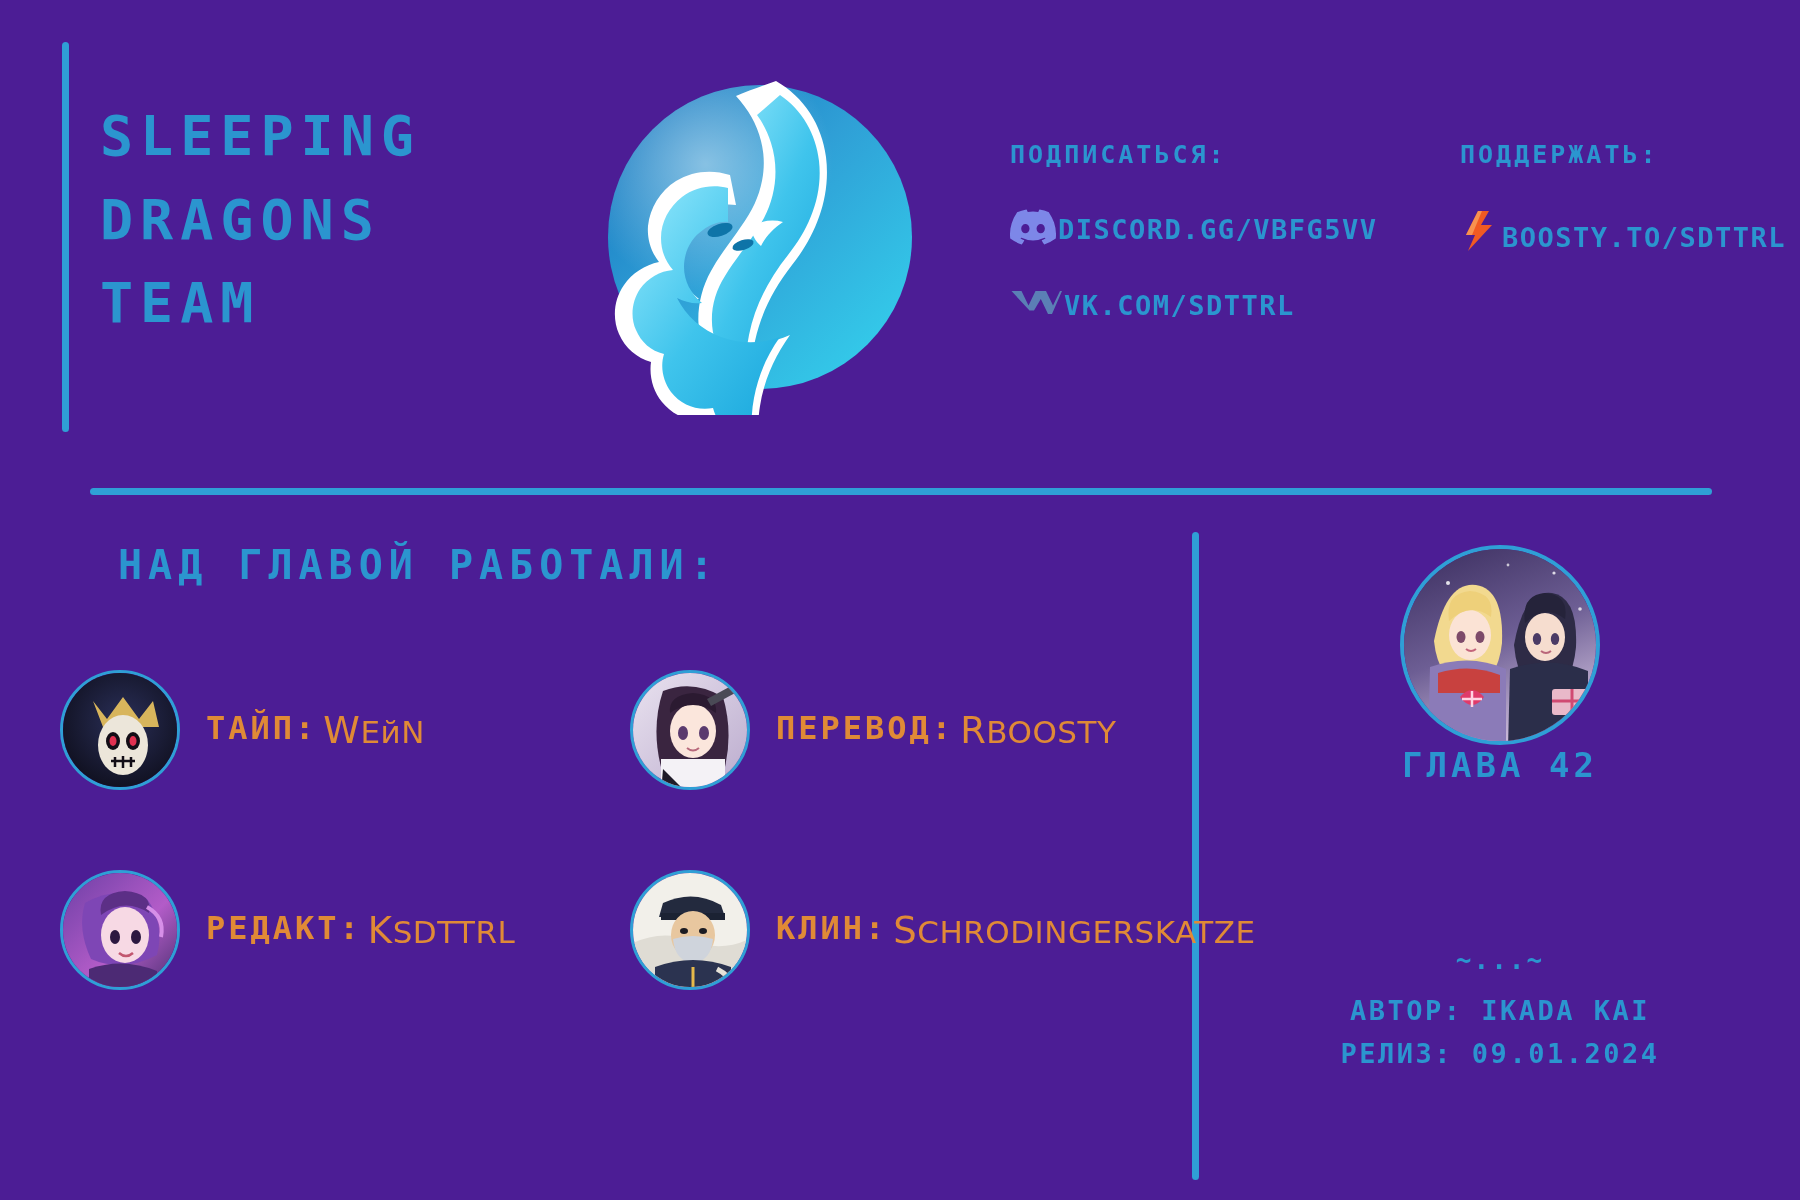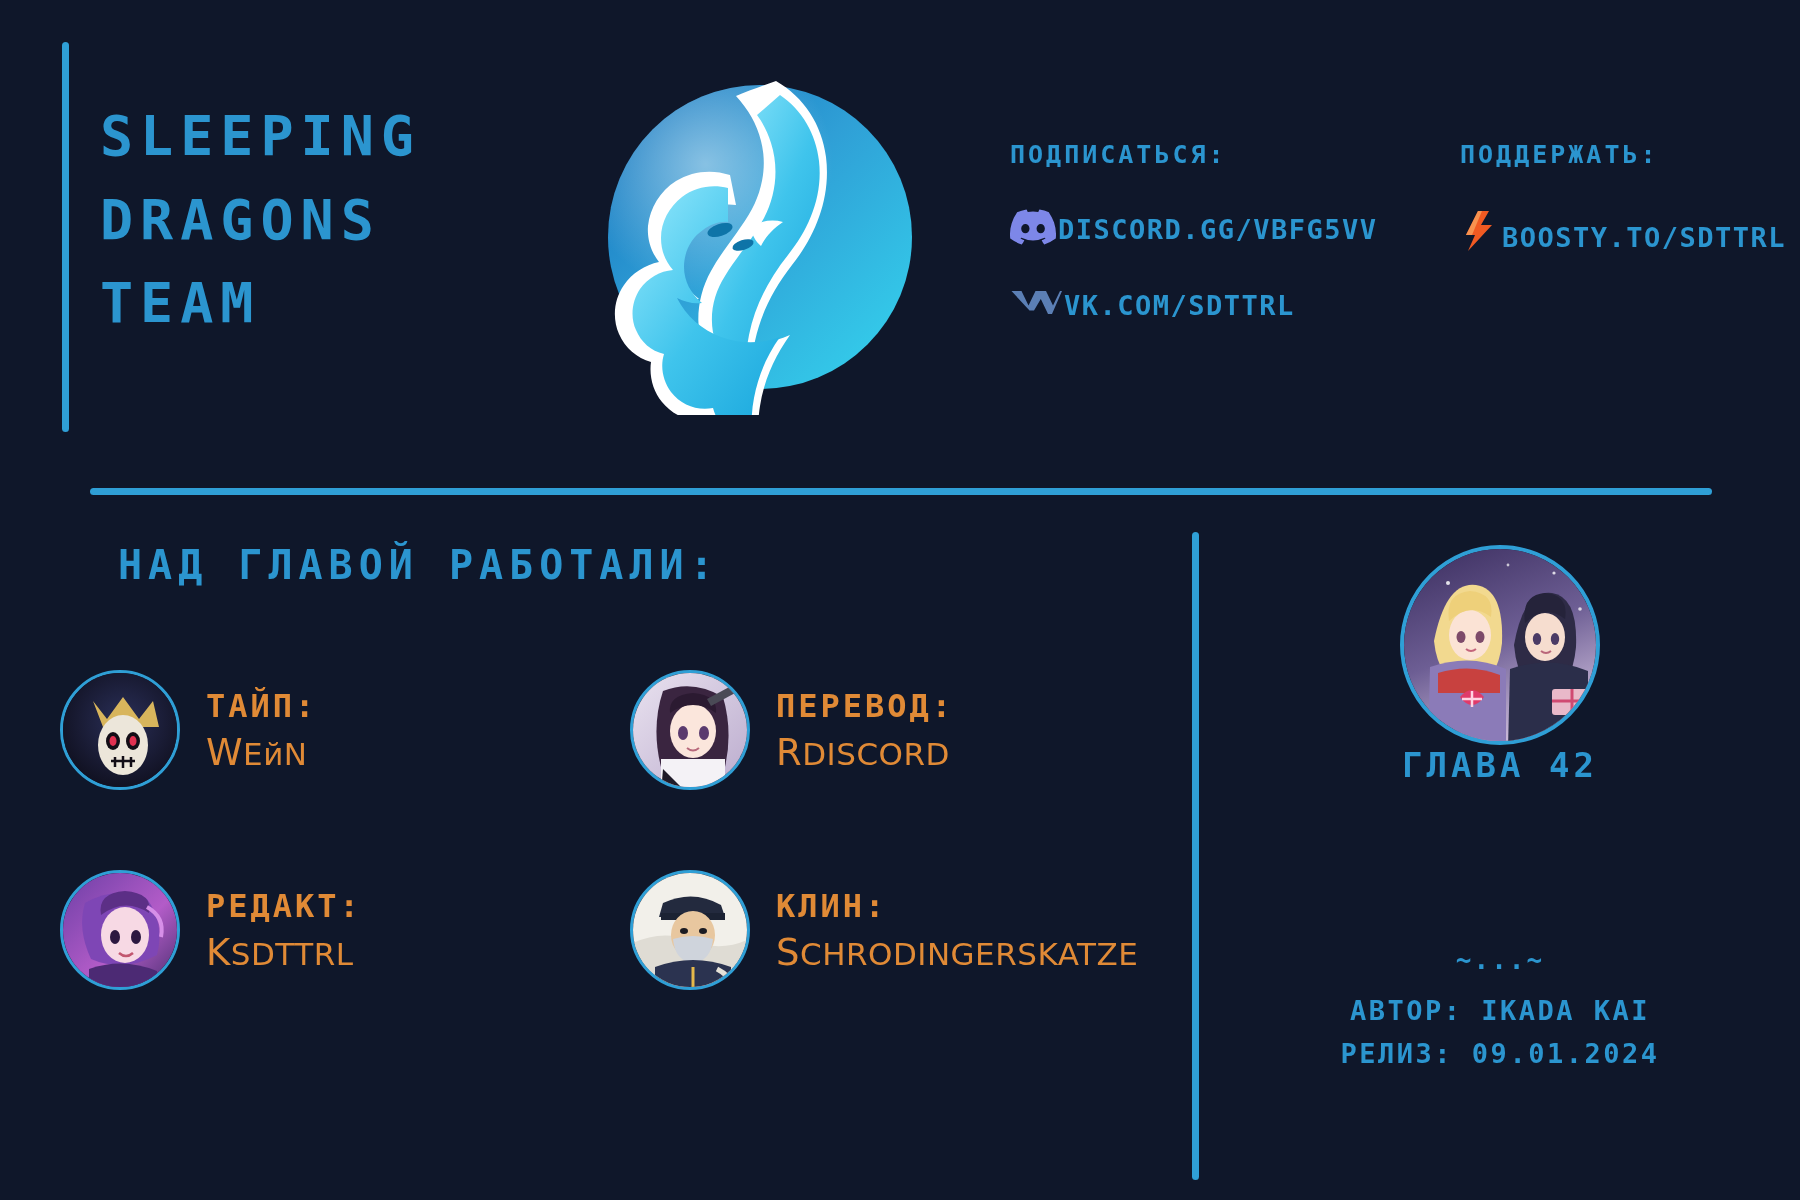--- a/index.html
+++ b/index.html
@@ -2,21 +2,21 @@
 <html><head>
 <meta charset="utf-8">
 <style>
   * { box-sizing: border-box; margin: 0; padding: 0; }
   html, body {
     width: 1800px; height: 1200px;
     background: #ffffff;
     font-family: "Liberation Sans", sans-serif;
     overflow: hidden;
   }
-  .page { position: relative; width: 1800px; height: 1200px; background: #0f172a; }
+  .page { position: relative; width: 1800px; height: 1200px; background: #4c1d95; }
 
   
   .top { position: relative; height: 480px; }
 
   .left-rule {
     position: absolute; left: 62px; top: 42px;
     width: 7px; height: 390px;
     background: #2f9fd6; border-radius: 4px;
   }
 
@@ -87,21 +87,21 @@
     display: grid;
     grid-template-columns: 570px 570px;
     grid-template-rows: 200px 200px;
   }
   .credit { display: flex; align-items: center; gap: 26px; }
   .avatar {
     width: 120px; height: 120px; border-radius: 50%;
     border: 3px solid #2f9fd6; flex: 0 0 auto;
     overflow: hidden; position: relative;
   }
-  .credit-text { display: flex; flex-direction: column; gap: 6px; }
+  .credit-text { display: flex; flex-direction: row; gap: 6px; }
   .credit-role {
     color: #e08a36;
     font-family: "DejaVu Sans Mono", monospace;
     font-size: 32px; font-weight: 700; letter-spacing: 3px;
     text-transform: uppercase; white-space: nowrap;
   }
   .credit-name {
     color: #e08a36;
     font-family: "DejaVu Sans", sans-serif;
     font-size: 31px; font-weight: 400; letter-spacing: 0.5px;
@@ -286,21 +286,21 @@
             <ellipse cx="50" cy="60" rx="5" ry="7" fill="#5a3a6e"></ellipse>
             <ellipse cx="71" cy="60" rx="5" ry="7" fill="#5a3a6e"></ellipse>
             <path d="M54 75 q6 5 12 0" stroke="#b8697c" stroke-width="2" fill="none"></path>
             <rect x="28" y="86" width="64" height="34" fill="#f4f2f6"></rect>
             <path d="M74 26 l26 -14 l4 7 l-26 14 z" fill="#4a4a56"></path>
             <path d="M30 96 l24 24 h-26 z" fill="#1f1b28"></path>
           </svg>
         </div>
         <div class="credit-text">
           <div class="credit-role">ПЕРЕВОД:</div>
-          <div class="credit-name"><span class="cap">R</span><span>DISCORD</span></div>
+          <div class="credit-name"><span class="cap">R</span><span>BOOSTY</span></div>
         </div>
       </div>
 
       <div class="credit">
         <div class="avatar">
           <svg viewBox="0 0 120 120" width="120" height="120">
             <defs>
                 <linearGradient id="a3" x1="0" y1="0" x2="1" y2="1">
               <stop offset="0%" stop-color="#6d3fa6"></stop>
                   <stop offset="55%" stop-color="#b35cc8"></stop>

